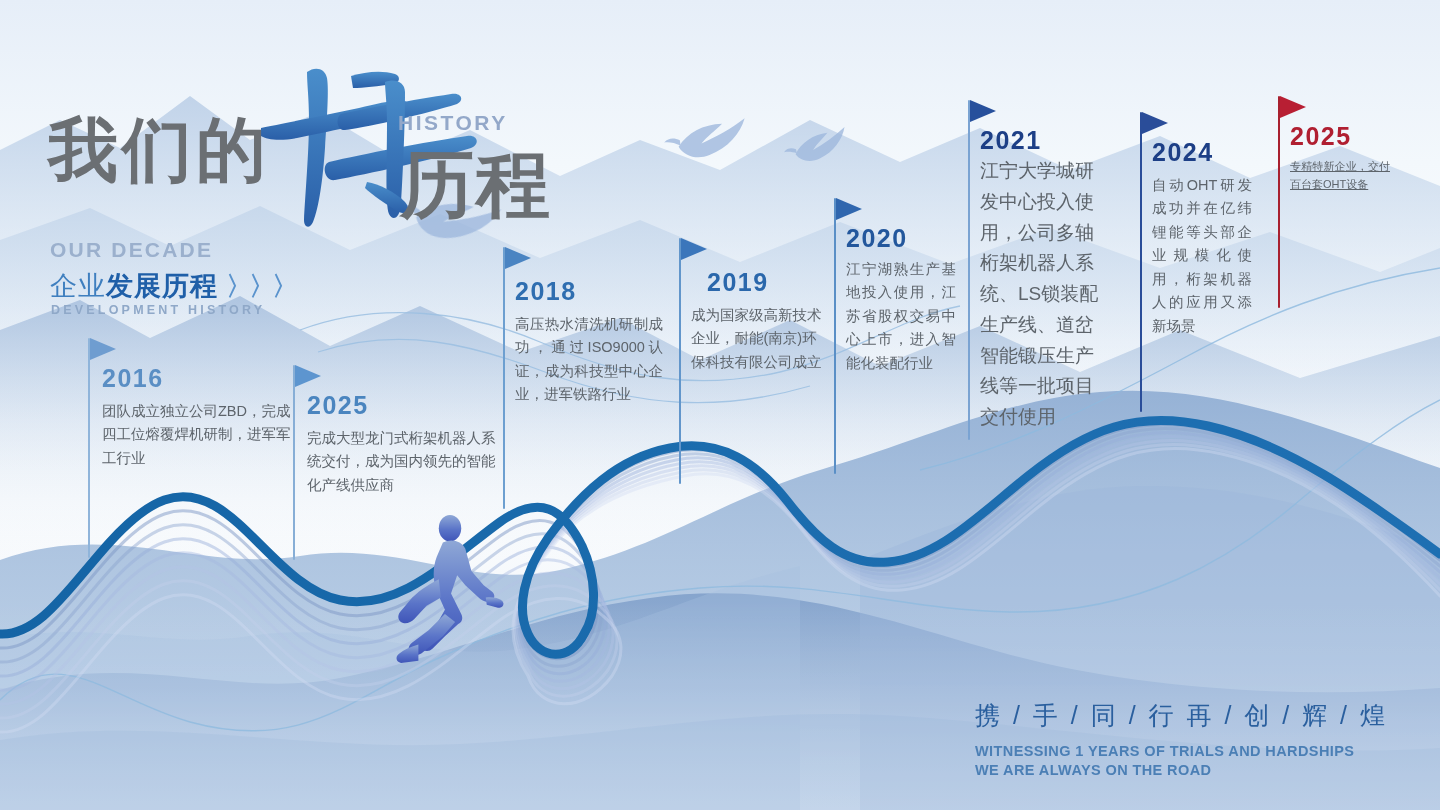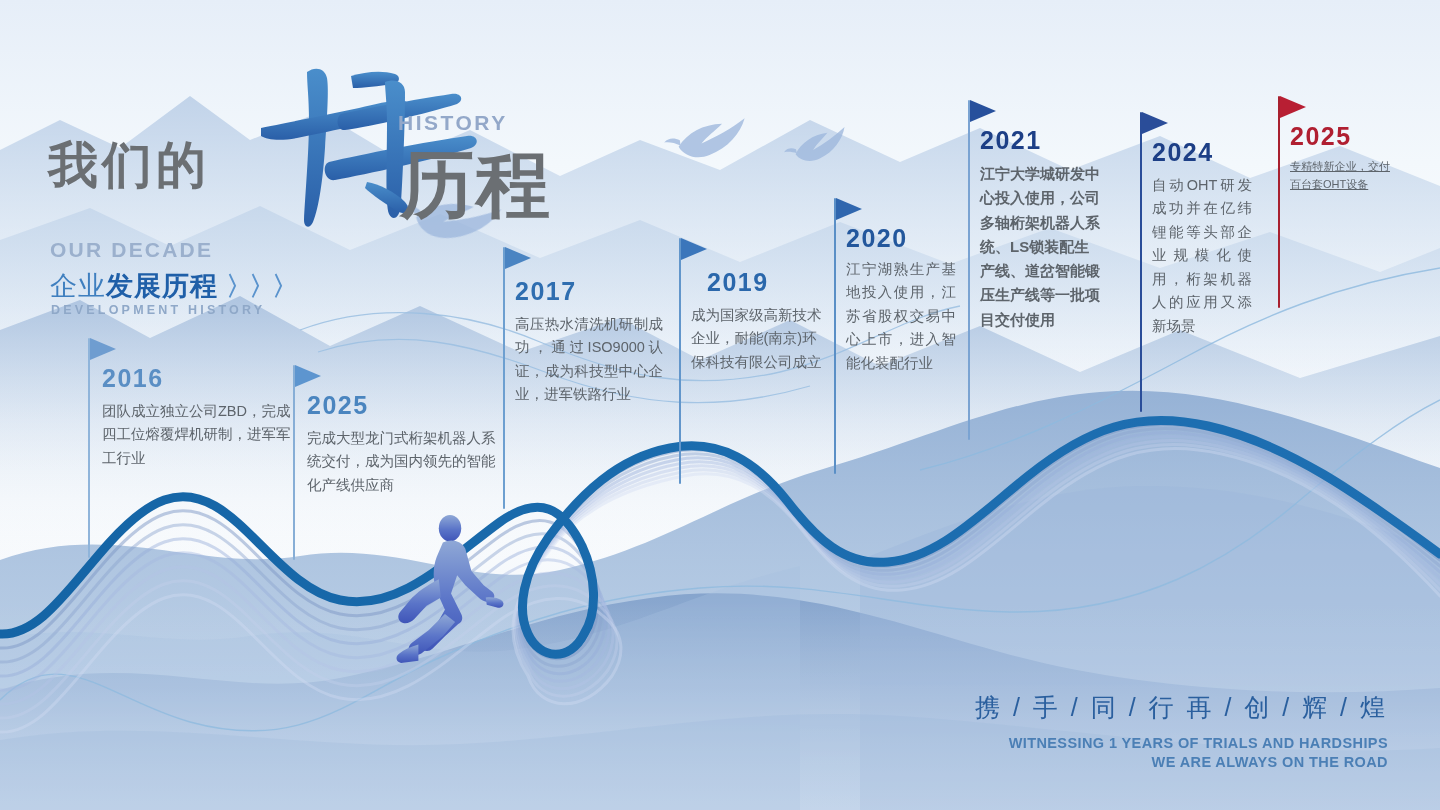--- a/index.html
+++ b/index.html
@@ -8,22 +8,22 @@
     font-family:"Liberation Sans","DejaVu Sans",sans-serif;
     background:#f2f6fb;
   }
   #stage{position:relative;width:1440px;height:810px;overflow:hidden;
          background:linear-gradient(180deg,#eef4fa 0%,#f6fafd 22%,#ffffff 45%,#fbfdfe 60%,#e9f0f8 100%);}
   .layer{position:absolute;left:0;top:0;width:1440px;height:810px;}
   .svgwrap svg{display:block;}
 
   
   #header{position:absolute;left:40px;top:36px;width:560px;height:250px;}
-  #main-title{position:absolute;left:8px;top:104px;font-size:50px;font-weight:700;
-     color:#6b6f73;letter-spacing:4px;line-height:1;white-space:nowrap;}
+  #main-title{position:absolute;left:8px;top:80px;font-size:70px;font-weight:700;
+     color:#6b6f73;letter-spacing:4px;line-height:1;white-space:nowrap;font-family:Liberation Serif, serif;}
   #title-hist{position:absolute;left:360px;top:112px;font-size:74px;font-weight:700;
      color:#6b6f73;letter-spacing:2px;line-height:1;}
   #history-en{position:absolute;left:358px;top:75px;font-size:21px;font-weight:700;
      color:#93a8c9;letter-spacing:2.5px;}
   #our-decade{position:absolute;left:10px;top:202px;font-size:21px;font-weight:700;
      color:#9bb0cd;letter-spacing:2.2px;}
   #sub-cn{position:absolute;left:10px;top:232px;font-size:27px;color:#3f7fbf;
      letter-spacing:1px;white-space:nowrap;}
   #sub-cn b{color:#1f5fa8;font-weight:700;}
   #chev{display:inline-block;color:#5a93cd;font-weight:700;letter-spacing:-3px;margin-left:8px;font-size:26px;}
@@ -33,21 +33,21 @@
   
   .tl-item{position:absolute;}
   .pole{position:absolute;left:0;top:0;width:2px;border-radius:1px;}
   .flag{position:absolute;left:2px;top:0;width:0;height:0;
         border-top:11px solid transparent;border-bottom:11px solid transparent;}
   .year{position:absolute;font-weight:700;letter-spacing:1.5px;line-height:1;}
   .desc{position:absolute;color:#5d646b;line-height:1.62;}
   .desc.just{text-align:justify;text-align-last:left;}
 
   
-  #slogan{position:absolute;right:52px;bottom:40px;text-align:right;}
+  #slogan{position:absolute;right:52px;bottom:32px;}
   #slogan-cn{font-size:25px;color:#2a5f9e;letter-spacing:3px;white-space:nowrap;}
   #slogan-en1{margin-top:11px;font-size:14.5px;font-weight:700;color:#4b7fb5;letter-spacing:.4px;}
   #slogan-en2{margin-top:3px;font-size:14.5px;font-weight:700;color:#4b7fb5;letter-spacing:.4px;}
 </style>
 </head>
 <body>
 
 <div id="stage">
 
   <div class="layer svgwrap">
@@ -298,21 +298,21 @@
   <div class="tl-item" style="left:293px;top:365px;width:215px;height:195px;">
     <div class="pole" style="height: 195px; background: rgb(135, 174, 214);"></div>
     <div class="flag" style="border-left: 26px solid rgb(93, 149, 207);"></div>
     <div class="year" style="left: 14px; top: 28px; font-size: 25px; color: rgb(74, 133, 191);">2025</div>
     <div class="desc" style="left:14px;top:62px;width:196px;font-size:14.5px;">完成大型龙门式桁架机器人系统交付，成为国内领先的智能化产线供应商</div>
   </div>
 
   <div class="tl-item" style="left:503px;top:247px;width:168px;height:262px;">
     <div class="pole" style="height: 262px; background: rgb(109, 159, 208);"></div>
     <div class="flag" style="border-left: 26px solid rgb(74, 132, 194);"></div>
-    <div class="year" style="left: 12px; top: 32px; font-size: 25px; color: rgb(47, 110, 176);">2017</div>
+    <div class="year" style="left: 12px; top: 32px; font-size: 25px; color: rgb(47, 110, 176);">2018</div>
     <div class="desc just" style="left:12px;top:66px;width:148px;font-size:14.5px;">高压热水清洗机研制成功，通过ISO9000认证，成为科技型中心企业，进军铁路行业</div>
   </div>
 
   <div class="tl-item" style="left:679px;top:238px;width:152px;height:246px;">
     <div class="pole" style="height: 246px; background: rgb(98, 150, 203);"></div>
     <div class="flag" style="border-left: 26px solid rgb(59, 118, 187);"></div>
     <div class="year" style="left: 28px; top: 32px; font-size: 25px; color: rgb(42, 103, 171);">2019</div>
     <div class="desc" style="left:12px;top:66px;width:134px;font-size:14.5px;">成为国家级高新技术企业，耐能(南京)环保科技有限公司成立</div>
   </div>
 
@@ -320,21 +320,21 @@
     <div class="pole" style="height: 276px; background: rgb(90, 143, 198);"></div>
     <div class="flag" style="border-left: 26px solid rgb(47, 102, 174);"></div>
     <div class="year" style="left: 12px; top: 28px; font-size: 25px; color: rgb(35, 87, 156);">2020</div>
     <div class="desc just" style="left:12px;top:60px;width:110px;font-size:14.5px;">江宁湖熟生产基地投入使用，江苏省股权交易中心上市，进入智能化装配行业</div>
   </div>
 
   <div class="tl-item" style="left:968px;top:100px;width:140px;height:340px;">
     <div class="pole" style="height: 340px; background: rgb(122, 163, 210);"></div>
     <div class="flag" style="border-left: 26px solid rgb(39, 80, 156);"></div>
     <div class="year" style="left: 12px; top: 28px; font-size: 25px; color: rgb(29, 63, 134);">2021</div>
-    <div class="desc" style="left:12px;top:62px;width:124px;font-size:15px;font-weight:bold;">江宁大学城研发中心投入使用，公司多轴桁架机器人系统、LS锁装配生产线、道岔智能锻压生产线等一批项目交付使用</div>
+    <div class="desc" style="left:12px;top:56px;width:124px;font-size:19px;">江宁大学城研发中心投入使用，公司多轴桁架机器人系统、LS锁装配生产线、道岔智能锻压生产线等一批项目交付使用</div>
   </div>
 
   <div class="tl-item" style="left:1140px;top:112px;width:118px;height:300px;">
     <div class="pole" style="height: 300px; background: rgb(42, 77, 153);"></div>
     <div class="flag" style="border-left: 26px solid rgb(42, 77, 153);"></div>
     <div class="year" style="left: 12px; top: 28px; font-size: 25px; color: rgb(29, 63, 134);">2024</div>
     <div class="desc just" style="left:12px;top:62px;width:100px;font-size:14.5px;">自动OHT研发成功并在亿纬锂能等头部企业规模化使用，桁架机器人的应用又添新场景</div>
   </div>
 
   <div class="tl-item" style="left:1278px;top:96px;width:118px;height:212px;">

